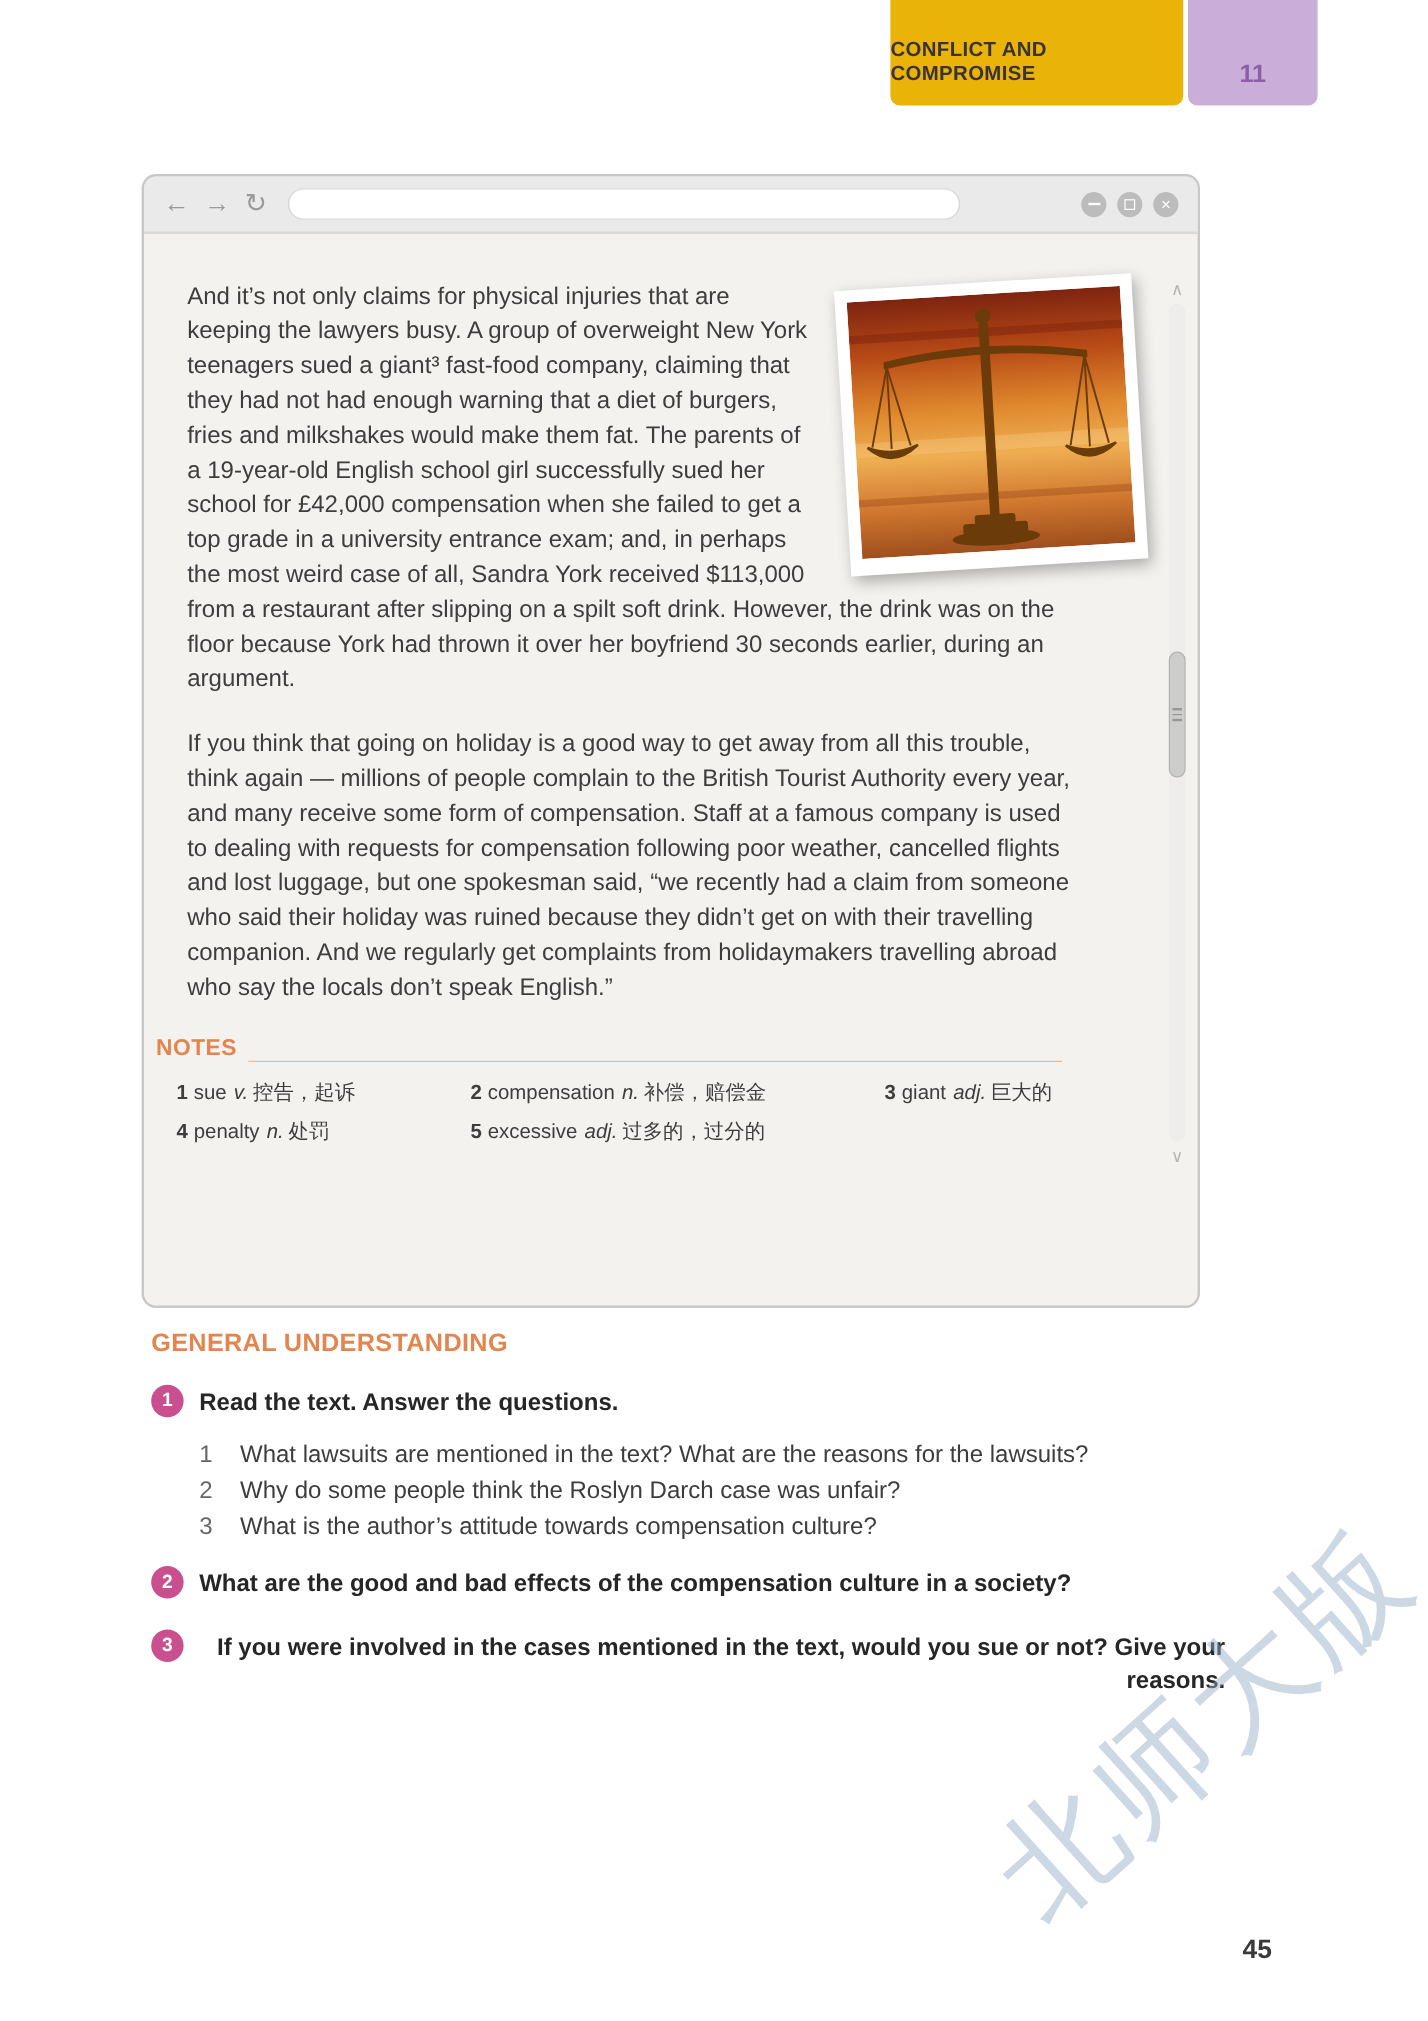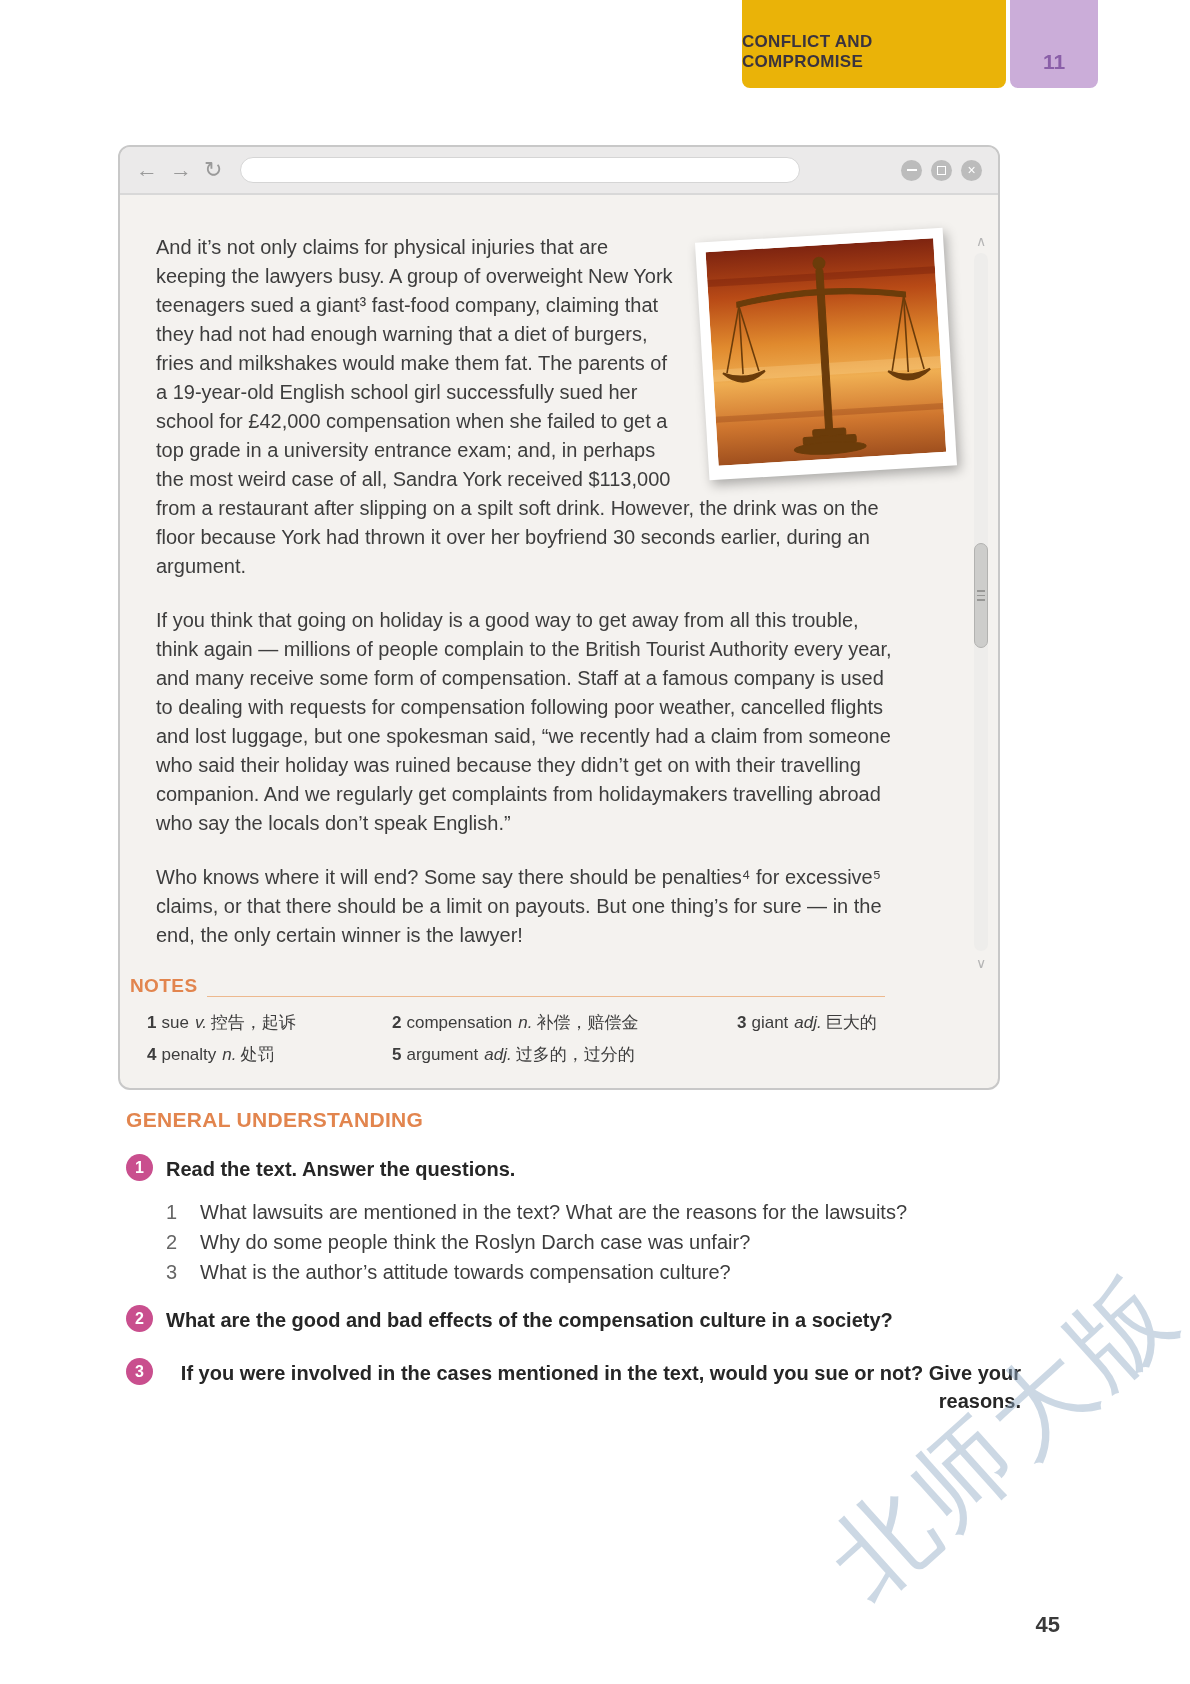--- a/index.html
+++ b/index.html
@@ -5,21 +5,21 @@
   * { margin:0; padding:0; box-sizing:border-box; }
   html,body { background:#ffffff; }
   body { font-family:"Liberation Sans", sans-serif; }
   .page { position:relative; width:1190px; height:1684px; background:#fff; overflow:hidden; }
 
   
   .header-band { position:absolute; top:0; left:742px; width:356px; height:88px; display:flex; gap:4px; }
   .band-main { flex:1; background:#eab308; border-radius:0 0 8px 8px;
                display:flex; align-items:flex-end; justify-content:center; padding:0 12px 16px 0; }
   .band-title { font-size:17px; font-weight:bold; color:#3a333e; letter-spacing:0.3px; }
-  .band-num { width:88px; background:#cbadd9; border-radius:0 0 8px 8px;
+  .band-num { width:108px; background:#cbadd9; border-radius:0 0 8px 8px;
               display:flex; align-items:flex-end; justify-content:center; padding-bottom:14px; }
   .band-num span { font-size:21px; font-weight:bold; color:#8a5fa8; }
 
   
   .browser { position:absolute; left:118px; top:145px; width:882px; height:945px;
              border:2px solid #c8c8c8; border-radius:12px; background:#f4f2ef; overflow:hidden; }
   .browser-bar { height:48px; background:#ebeaea; border-bottom:2px solid #d8d8d8;
                  display:flex; align-items:center; padding:0 16px; gap:12px; }
   .nav-icon { color:#9a9a9a; font-size:22px; line-height:1; cursor:default; }
   .url-bar { width:560px; height:26px; background:#fff; border:1px solid #d5d5d5; border-radius:13px;
@@ -151,21 +151,20 @@
               <rect x="96" y="184" width="33" height="7" rx="2"></rect>
               <rect x="86" y="191" width="53" height="8" rx="2"></rect>
               <ellipse cx="112.5" cy="203" rx="36" ry="6"></ellipse>
             </g>
           </svg>
         </figure>
 
         <div class="article">
           <p>And it’s not only claims for physical injuries that are keeping the lawyers busy. A group of overweight New York teenagers sued a giant³ fast-food company, claiming that they had not had enough warning that a diet of burgers, fries and milkshakes would make them fat. The parents of a 19-year-old English school girl successfully sued her school for £42,000 compensation when she failed to get a top grade in a university entrance exam; and, in perhaps the most weird case of all, Sandra York received $113,000 from a restaurant after slipping on a spilt soft drink. However, the drink was on the floor because York had thrown it over her boyfriend 30 seconds earlier, during an argument.</p>
           <p>If you think that going on holiday is a good way to get away from all this trouble, think again — millions of people complain to the British Tourist Authority every year, and many receive some form of compensation. Staff at a famous company is used to dealing with requests for compensation following poor weather, cancelled flights and lost luggage, but one spokesman said, “we recently had a claim from someone who said their holiday was ruined because they didn’t get on with their travelling companion. And we regularly get complaints from holidaymakers travelling abroad who say the locals don’t speak English.”</p>
-          <p>Who knows where it will end? Some say there should be penalties⁴ for excessive⁵ claims, or that there should be a limit on payouts. But one thing’s for sure — in the end, the only certain winner is the lawyer!</p>
         </div>
 
         <div class="notes">
           <div class="notes-head">
             <span class="notes-label">NOTES</span>
             <span class="notes-rule"></span>
           </div>
           <div class="notes-grid">
             <div class="note-item">
               <b class="n-num">1</b><span class="n-word">sue</span><i class="n-pos">v.</i><span class="n-cn">控告，起诉</span>
@@ -173,21 +172,21 @@
             <div class="note-item">
               <b class="n-num">2</b><span class="n-word">compensation</span><i class="n-pos">n.</i><span class="n-cn">补偿，赔偿金</span>
             </div>
             <div class="note-item">
               <b class="n-num">3</b><span class="n-word">giant</span><i class="n-pos">adj.</i><span class="n-cn">巨大的</span>
             </div>
             <div class="note-item">
               <b class="n-num">4</b><span class="n-word">penalty</span><i class="n-pos">n.</i><span class="n-cn">处罚</span>
             </div>
             <div class="note-item">
-              <b class="n-num">5</b><span class="n-word">argument</span><i class="n-pos">adj.</i><span class="n-cn">过多的，过分的</span>
+              <b class="n-num">5</b><span class="n-word">excessive</span><i class="n-pos">adj.</i><span class="n-cn">过多的，过分的</span>
             </div>
           </div>
         </div>
       </div>
 
       <div class="scrollbar">
         <span class="scroll-arrow">∧</span>
         <div class="scroll-track">
           <div class="scroll-thumb">
               <i></i>

